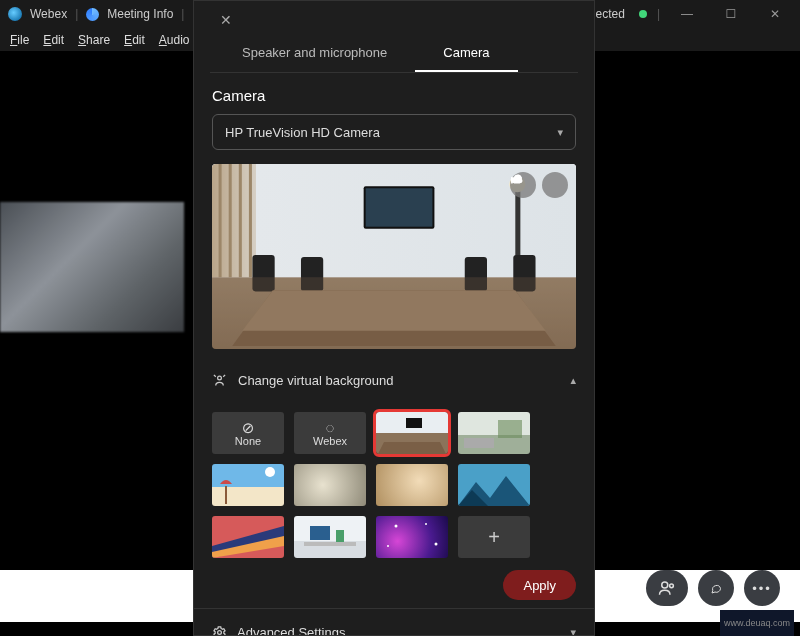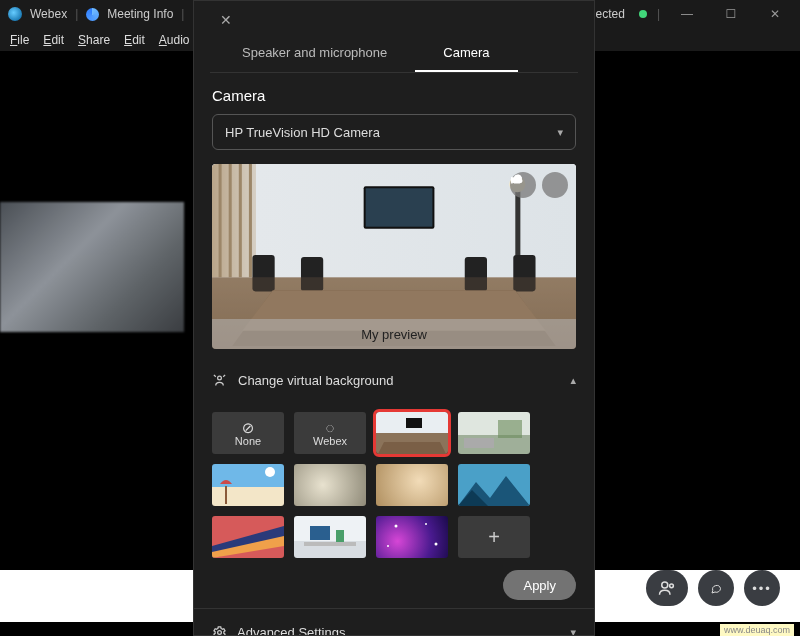--- a/index.html
+++ b/index.html
@@ -65,22 +65,22 @@
     position:absolute;
     left:0; right:0; bottom:14px;
     height:52px;
     background:#fff;
   }
   .watermark {
     position:absolute;
     right:6px; bottom:0px;
     font-size:9px;
     color:#888;
-    background:#fef9c3;
-    padding:1px 4px;
+    background:#0f172a;
+    padding:8px 4px;
   }
   .bottom-controls {
     position:absolute;
     right:20px; bottom:30px;
     display:flex; gap:10px;
     align-items:center;
   }
   .ctrl-pill {
     background:#3a3d42;
     border-radius:18px;
@@ -188,21 +188,21 @@
     display:flex;flex-direction:column;
     align-items:center;justify-content:center;
     font-size:11px;color:#ddd;
     position:relative;
     overflow:hidden;
   }
   .bg-item.selected { outline:3px solid #e53935; }
   .bg-item .ic { font-size:15px;line-height:1; }
   .apply-row { display:flex; justify-content:flex-end; margin-top:6px; margin-bottom:8px; }
   .apply-btn {
-    background:#737373;
+    background:#7f1d1d;
     color:#fff;
     border:none;
     border-radius:16px;
     height:30px;
     padding:0 20px;
     font-size:13px;
   }
   .divider { height:1px;background:#333;margin:8px -18px 8px; }
   .adv-row {
     display:flex;align-items:center;gap:10px;
@@ -330,21 +330,20 @@
           <svg width="14" height="14" viewBox="0 0 24 24" fill="#fff">
               <path d="M6 19a5 5 0 0 1 .4-10A7 7 0 0 1 20 12a4 4 0 0 1-2 7H6z"></path>
             </svg>
         </div>
         <div class="round-btn">
           <svg width="13" height="13" viewBox="0 0 24 24" fill="#fff">
               <path d="M2 21h3V9H2v12zM22 11a2 2 0 0 0-2-2h-5l1-5-5 6H7v11h11a2 2 0 0 0 2-2l2-8z"></path>
             </svg>
         </div>
       </div>
-      <div class="preview-label">My preview</div>
     </div>
 
     <div class="section-row">
       <span class="lead-icon">
         <svg width="15" height="15" viewBox="0 0 24 24" fill="none" stroke="#ccc" stroke-width="2">
             <circle cx="12" cy="8" r="3"></circle>
             <path d="M6 20c0-3 2.5-5 6-5s6 2 6 5"></path>
             <path d="M3 3l3 3M21 3l-3 3"></path>
           </svg>
       </span>

